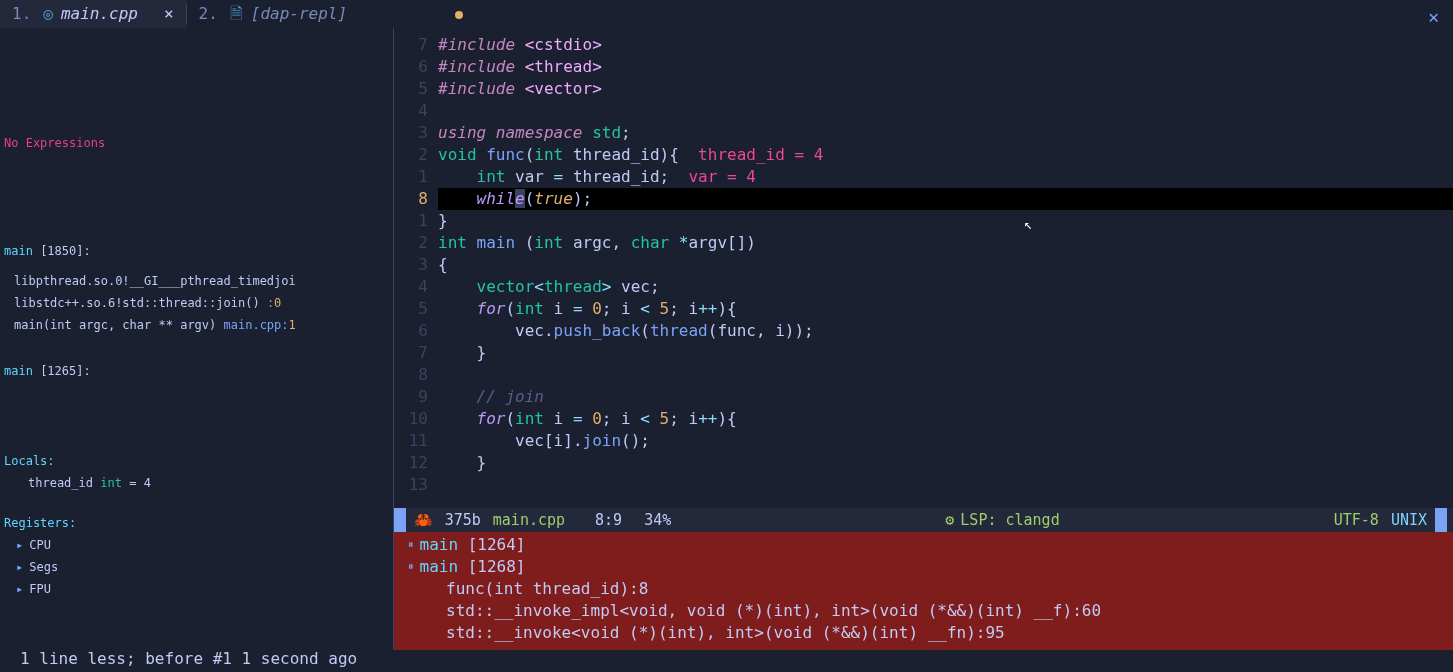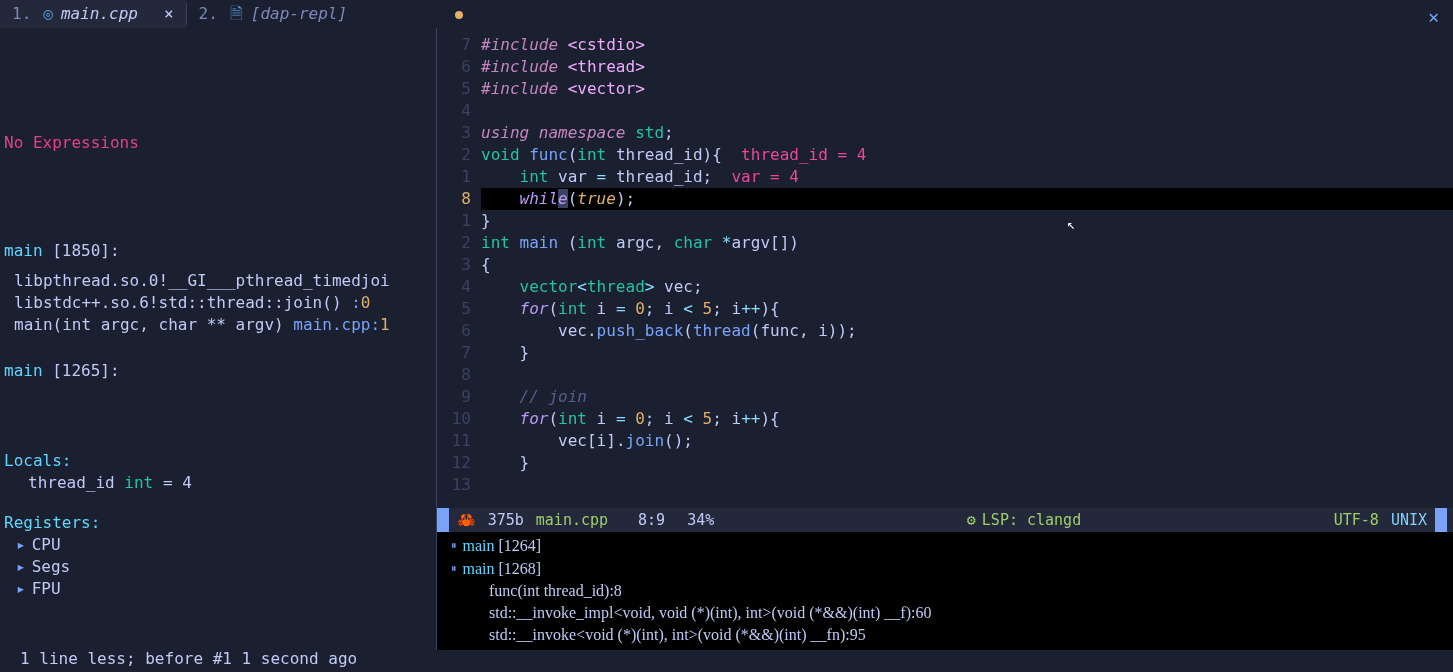--- a/index.html
+++ b/index.html
@@ -51,25 +51,25 @@
     width: 8px; height: 8px;
     border-radius: 50%;
     background: #e0af68;
   }
   .main {
     display: flex;
     position: absolute;
     top: 28px; left: 0; right: 0; bottom: 22px;
   }
   .sidebar {
-    width: 437px;
+    width: 394px;
     background: #1a2030;
     border-right: 1px solid #3b4261;
     padding-left: 4px;
-    font-size: 16px;
+    font-size: 12px;
   }
   .sidebar .section { margin-top: 4px; margin-bottom: 8px; }
   .sidebar .no-expr { color: #e83e8c; margin-top: 104px; margin-bottom: 86px; }
   .sidebar .thread-title { color: #5fd7ff; }
   .sidebar .pid { color: #c0caf5; }
   .sidebar .frame { color: #c0caf5; padding-left: 10px; white-space: nowrap; overflow: hidden; }
   .sidebar .frame .loc { color: #7aa2f7; }
   .sidebar .frame .num-end { color: #e0af68; }
   .sidebar .hl-title { color: #5fd7ff; }
   .sidebar .local { padding-left: 24px; color: #c0caf5; }
@@ -138,26 +138,25 @@
   .statusline .fname { color: #9ece6a; margin-right: 30px; }
   .statusline .pos { color: #c0caf5; margin-right: 22px; }
   .statusline .pct { color: #c0caf5; }
   .statusline .spacer { flex: 1; }
   .statusline .lsp-icon { color: #9ece6a; margin-right: 6px; }
   .statusline .lsp { color: #9ece6a; }
   .statusline .enc { color: #9ece6a; margin-left: auto; margin-right: 12px; }
   .statusline .ff { color: #7dd3fc; margin-right: 8px; }
   .statusline .end-block { width: 12px; height: 100%; background: #7aa2f7; }
   .threads-pane {
-    background: #000000;
+    background: #7f1d1d;
     padding-left: 28px;
     padding-top: 2px;
     font-size: 16px;
     height: 118px;
-    font-family: Liberation Serif, serif;
   }
   .threads-pane .thread-line { color: #c0caf5; }
   .threads-pane .thread-line .pause { color: #7aa2f7; font-size: 11px; margin-left: -14px; margin-right: 6px; vertical-align: 2px; }
   .threads-pane .thread-line .name { color: #5fd7ff; }
   .threads-pane .stack { color: #c0caf5; padding-left: 24px; white-space: pre; }
   .cmdline {
     position: absolute;
     left: 20px;
     bottom: 2px;
     color: #c0caf5;

